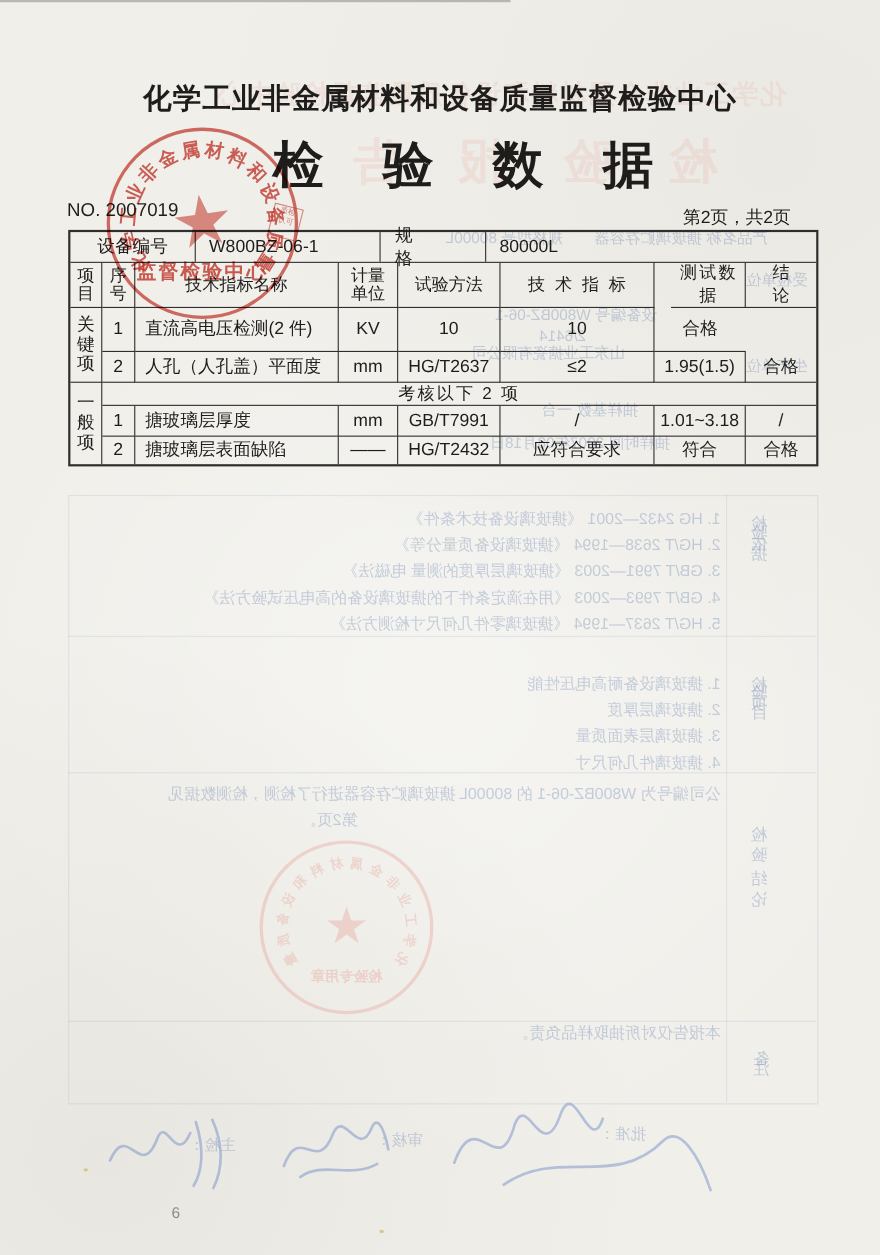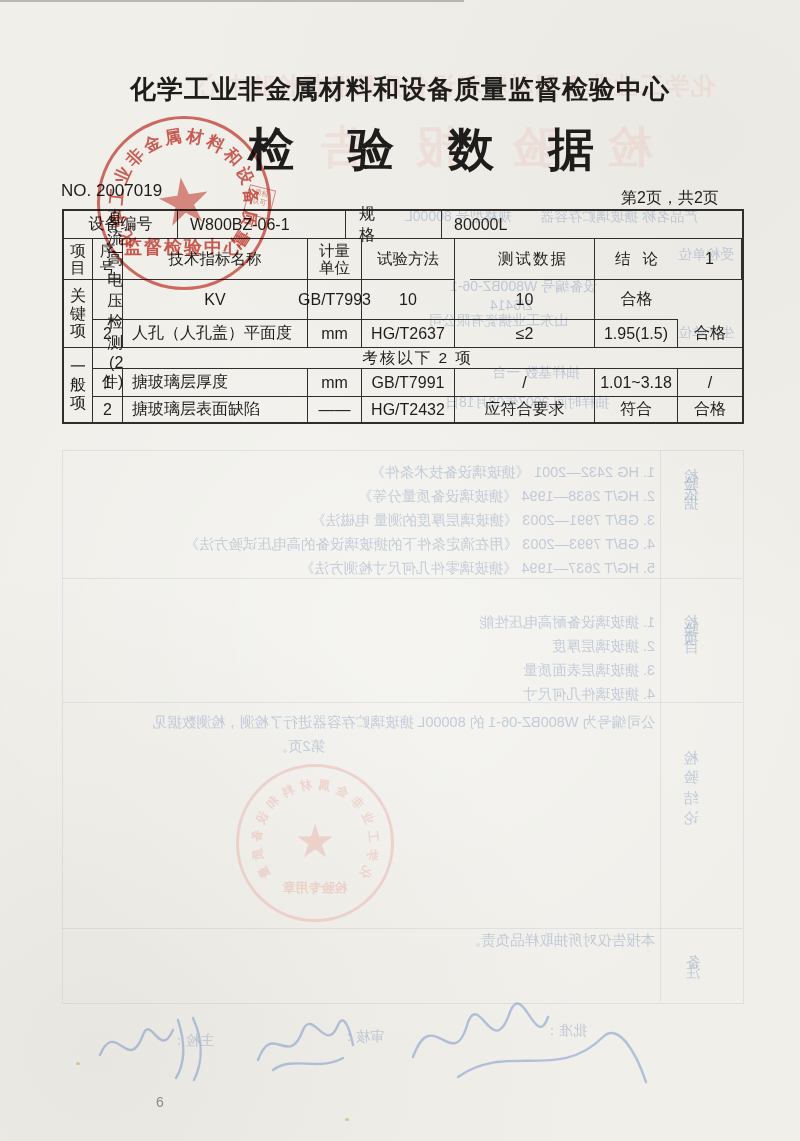--- a/index.html
+++ b/index.html
@@ -180,31 +180,31 @@
     <div class="tgrid">
 
       <div class="tc hd pre">项
 目</div>
       <div class="tc hd pre">序
 号</div>
       <div class="tc hd">技术指标名称</div>
       <div class="tc hd pre">计量
 单位</div>
       <div class="tc hd">试验方法</div>
+      <div class="tc hd ls9">技术指标</div>
       <div class="tc hd ls2">测试数据</div>
       <div class="tc hd ls12 noR">结论</div>
 
       <div class="tc pre" style="grid-row:2/4;grid-column:1;">关
 键
 项</div>
 
       <div class="tc">1</div>
       <div class="tc left">直流高电压检测(2 件)</div>
       <div class="tc">KV</div>
-      <div class="tc">GB/T7993</div>
       <div class="tc">10</div>
       <div class="tc">10</div>
       <div class="tc noR">合格</div>
 
       <div class="tc" style="grid-column:2;">2</div>
       <div class="tc left">人孔（人孔盖）平面度</div>
       <div class="tc">mm</div>
       <div class="tc">HG/T2637</div>
       <div class="tc">≤2</div>
       <div class="tc">1.95(1.5)</div>

